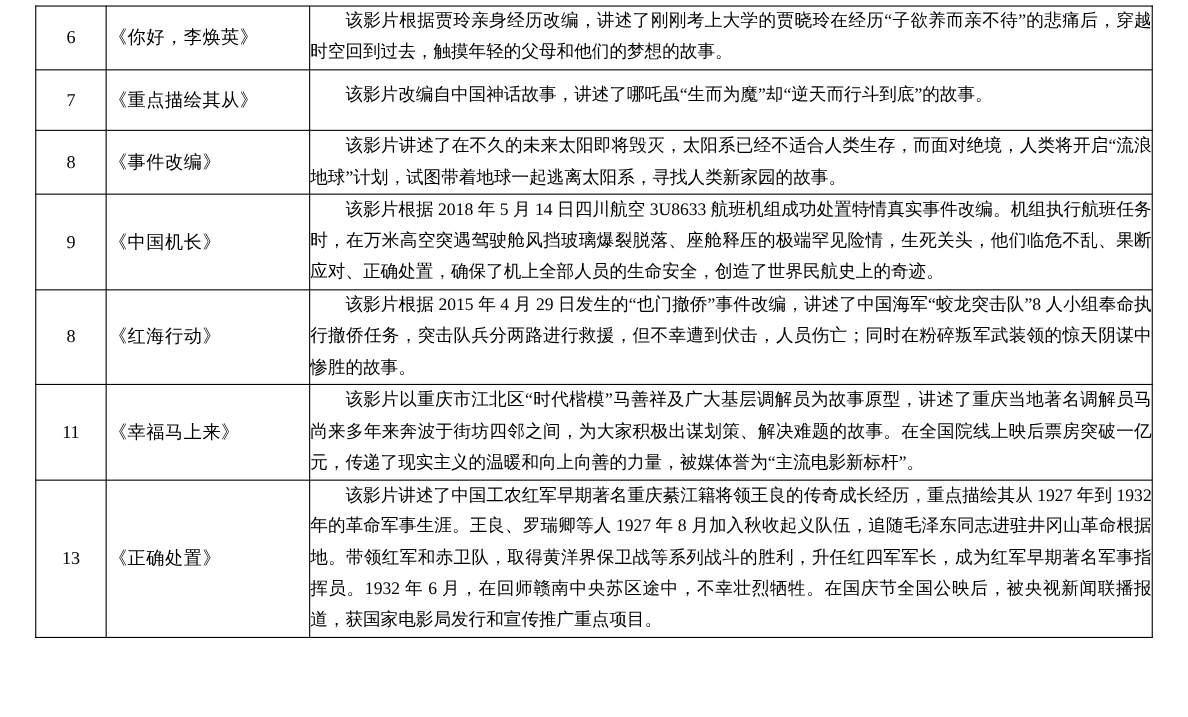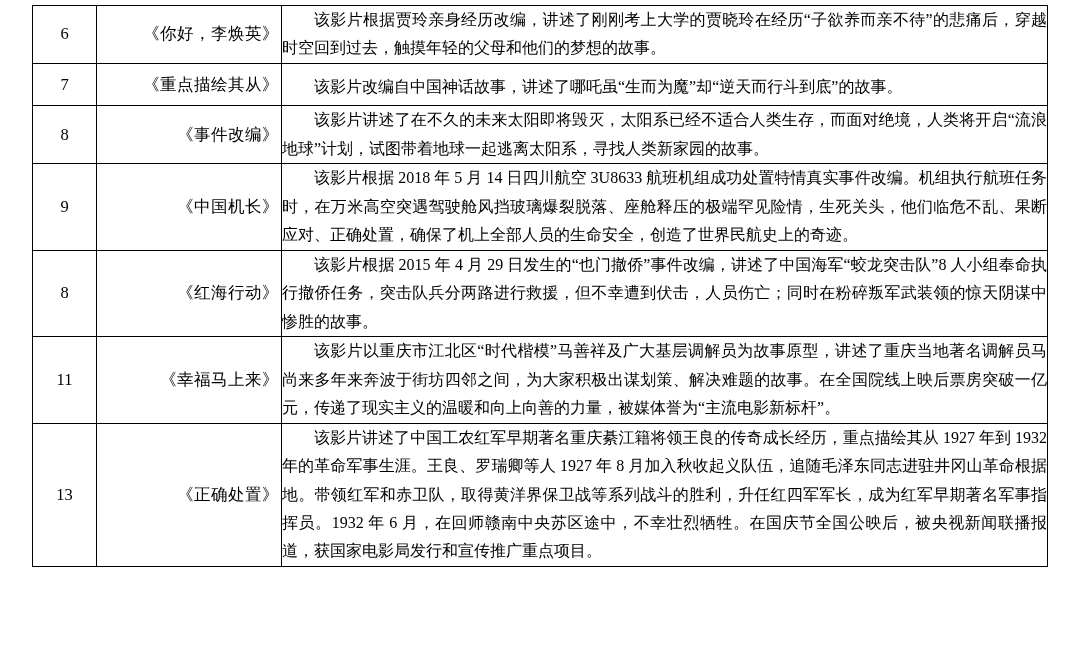--- a/index.html
+++ b/index.html
@@ -32,41 +32,41 @@
     padding: 0;
   }
   .col-num {
     width: 63px;
     text-align: center;
     font-size: 16.5px;
     font-family: "Liberation Serif", "DejaVu Serif", serif;
   }
   .col-title {
     width: 184px;
-    text-align: right;
+    text-align: left;
     font-size: 16.5px;
     letter-spacing: 0.5px;
     font-family: Liberation Mono, monospace;
   }
   .col-desc {
     text-align: justify;
     text-align-last: left;
     font-size: 16px;
     line-height: 1.78;
     padding: 7px 12px 8px 12px;
     text-indent: 2em;
     word-break: break-all;
   }
   .desc-inner {
     display: block;
   }
   
   tr.row-single .col-desc {
     padding-top: 9px;
-    padding-bottom: 4px;
+    padding-bottom: 17px;
   }
   .num-cell, .title-cell {
     display: block;
     padding: 0 2px;
   }
 </style>
 </head>
 <body>
 
 <div class="page">

